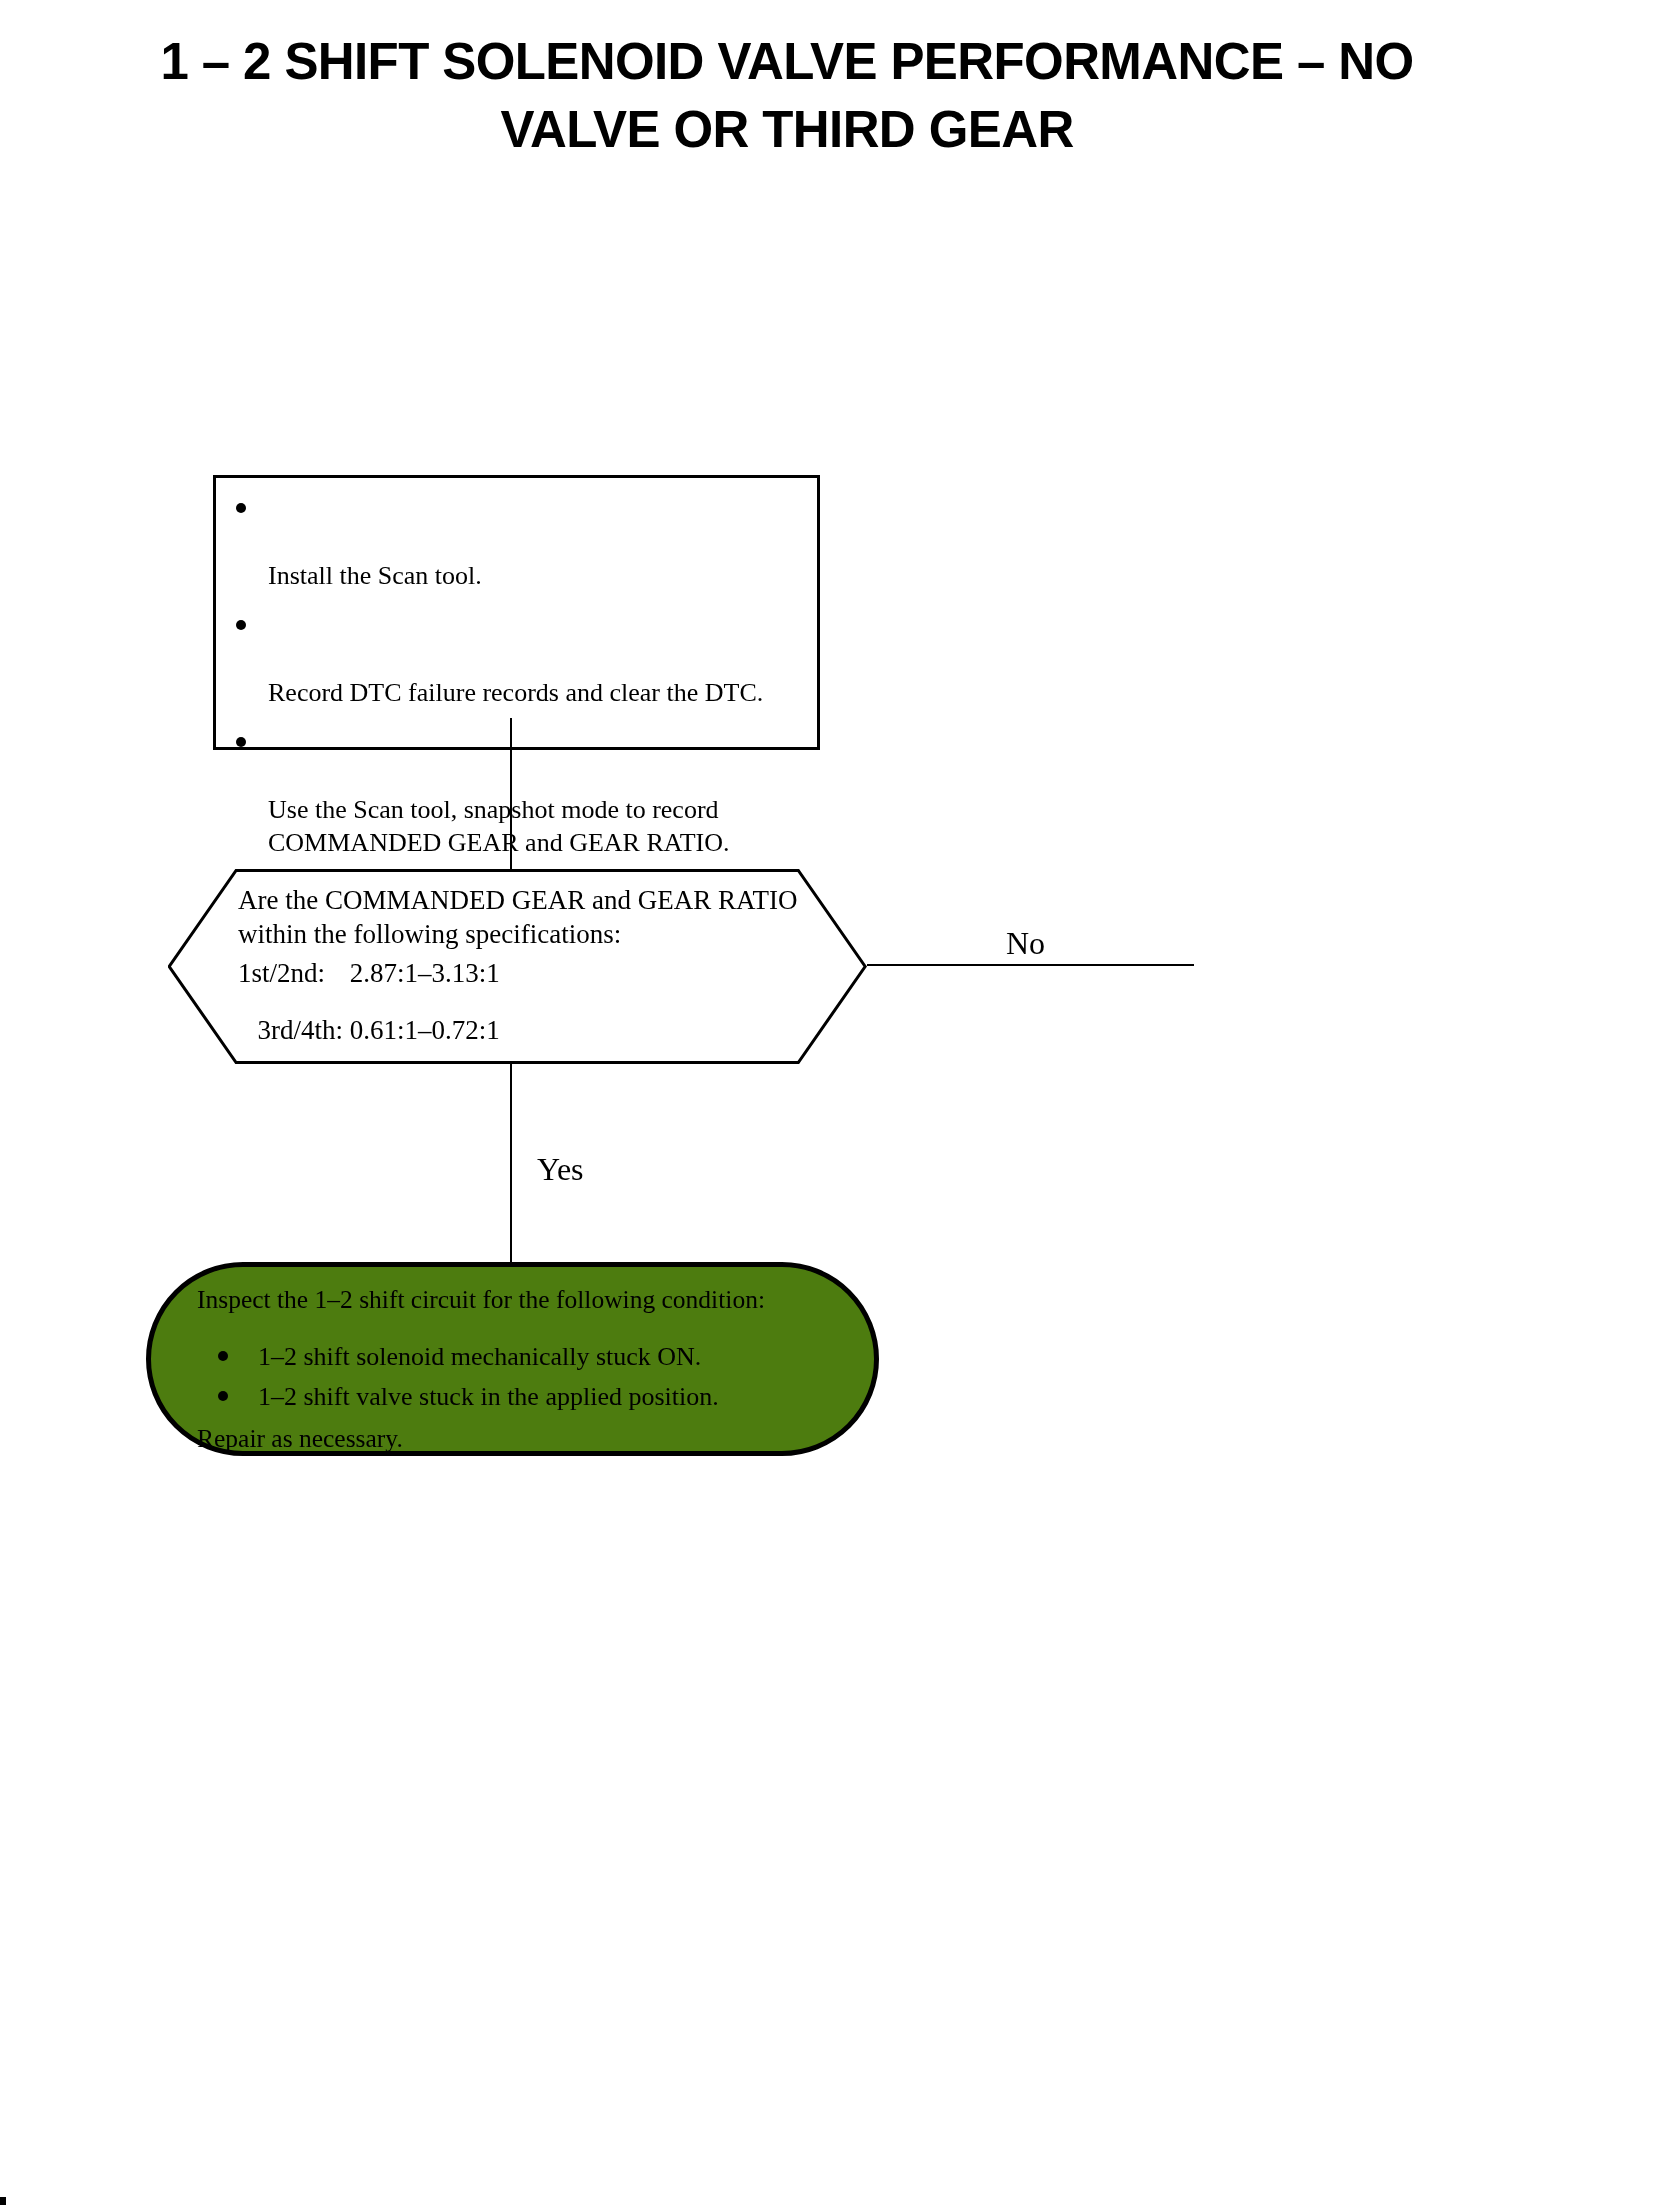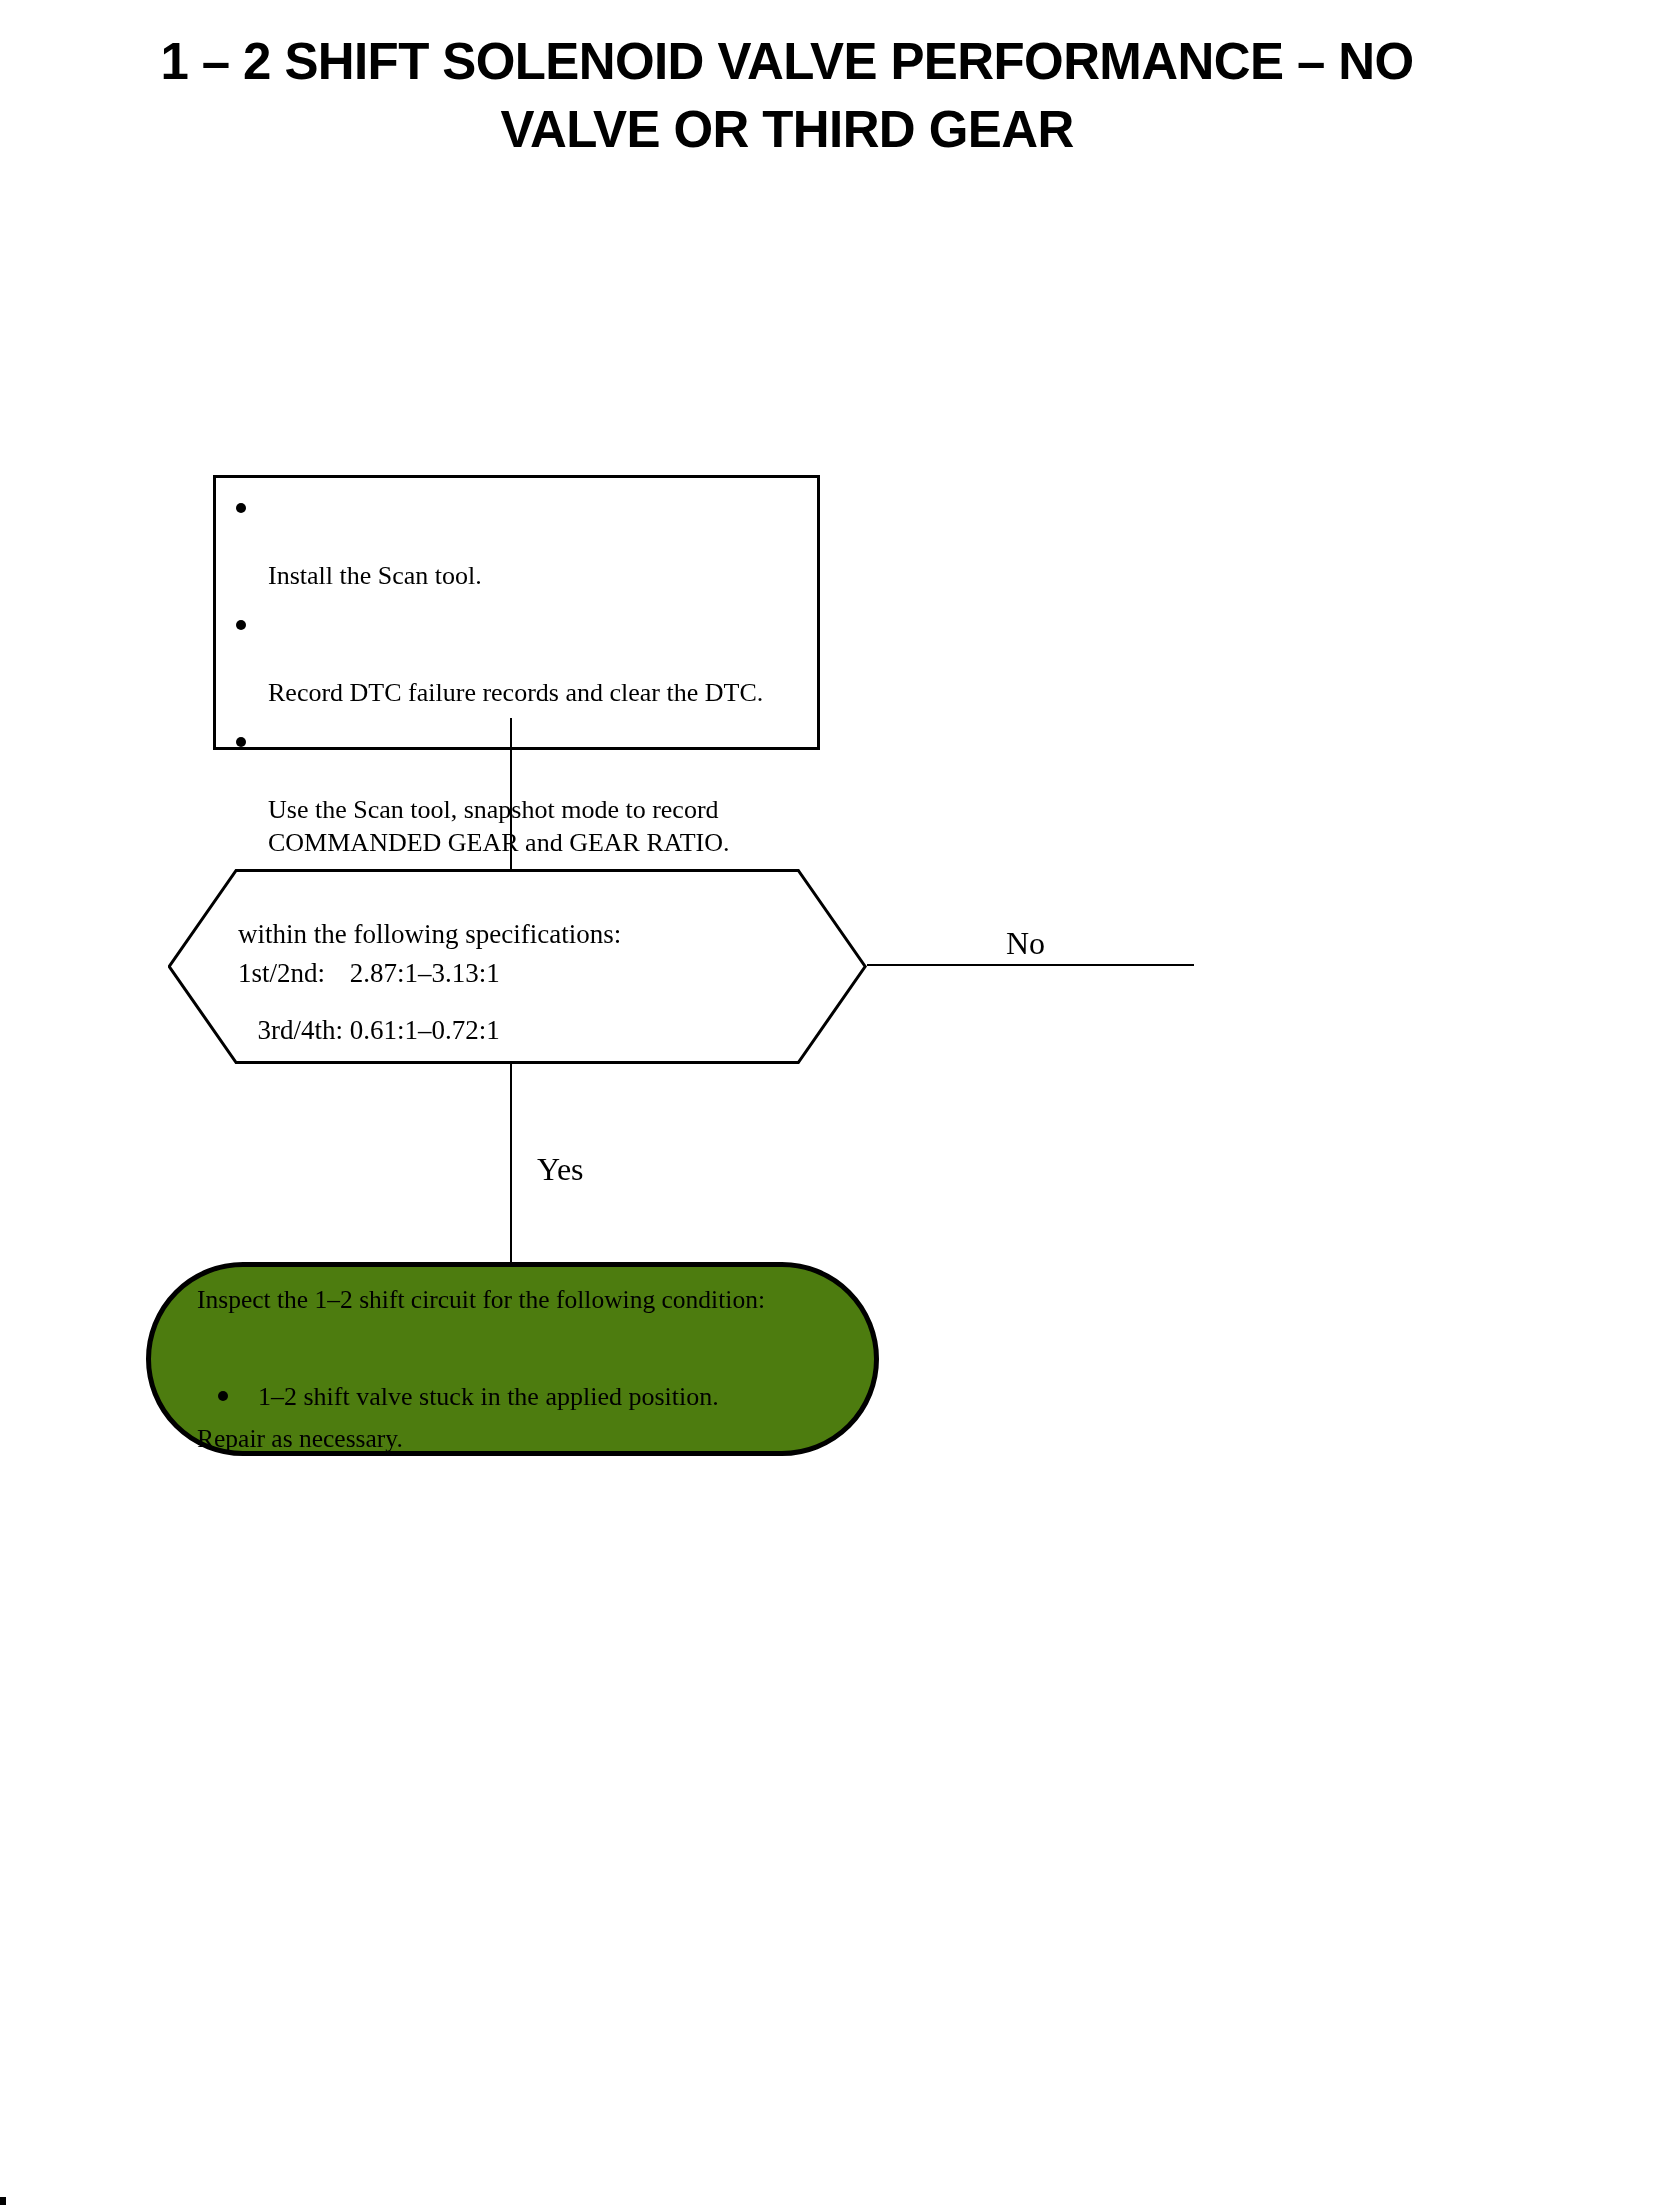--- a/index.html
+++ b/index.html
@@ -98,39 +98,44 @@
 than 8%.</span>
       </li>
     </ul>
   </div>
 
   <div class="vline" style="left:510px;top:718px;width:2.4px;height:151px;"></div>
 
   <svg class="hex-svg" width="699" height="197" viewBox="0 0 1150 324">
     <polygon points="112,4 1037,4 1147,162 1037,320 112,320 2,162" fill="#ffffff" stroke="#000000" stroke-width="5"></polygon>
   </svg>
+  <div class="hex-line" style="left:238px;top:884px;">Are the COMMANDED GEAR and GEAR RATIO</div>
   <div class="hex-line" style="left:238px;top:918px;">within the following specifications:</div>
   <div class="hex-line" style="left:238px;top:957px;">
     <span class="spec-label">1st/2nd:</span>
     <span>2.87:1–3.13:1</span>
   </div>
   <div class="hex-line" style="left:238px;top:1014px;text-align:right;">
     <span class="spec-label">3rd/4th:</span>
     <span>0.61:1–0.72:1</span>
   </div>
 
   <div class="hline" style="left:867px;top:964px;width:327px;height:2.4px;"></div>
   <div class="branch-label" style="left:1006px;top:928px;">No</div>
 
 
   <div class="vline" style="left:510px;top:1063px;width:2.4px;height:201px;"></div>
   <div class="branch-label" style="left:537px;top:1154px;">Yes</div>
 
   <div class="action-box">
     <div class="action-line" style="left:46px;top:18px;">Inspect the 1–2 shift circuit for the following condition:</div>
+    <div class="act-bullet" style="top:75px;">
+      <span class="dot"></span>
+      <span>1–2 shift solenoid mechanically stuck ON.</span>
+    </div>
     <div class="act-bullet" style="top:115px;">
       <span class="dot"></span>
       <span>1–2 shift valve stuck in the applied position.</span>
     </div>
     <div class="action-line" style="left:46px;top:157px;">Repair as necessary.</div>
   </div>
 
   <div class="artifact" style="left:0;top:2197px;width:5.5px;height:8px;"></div>
 
 </div>

